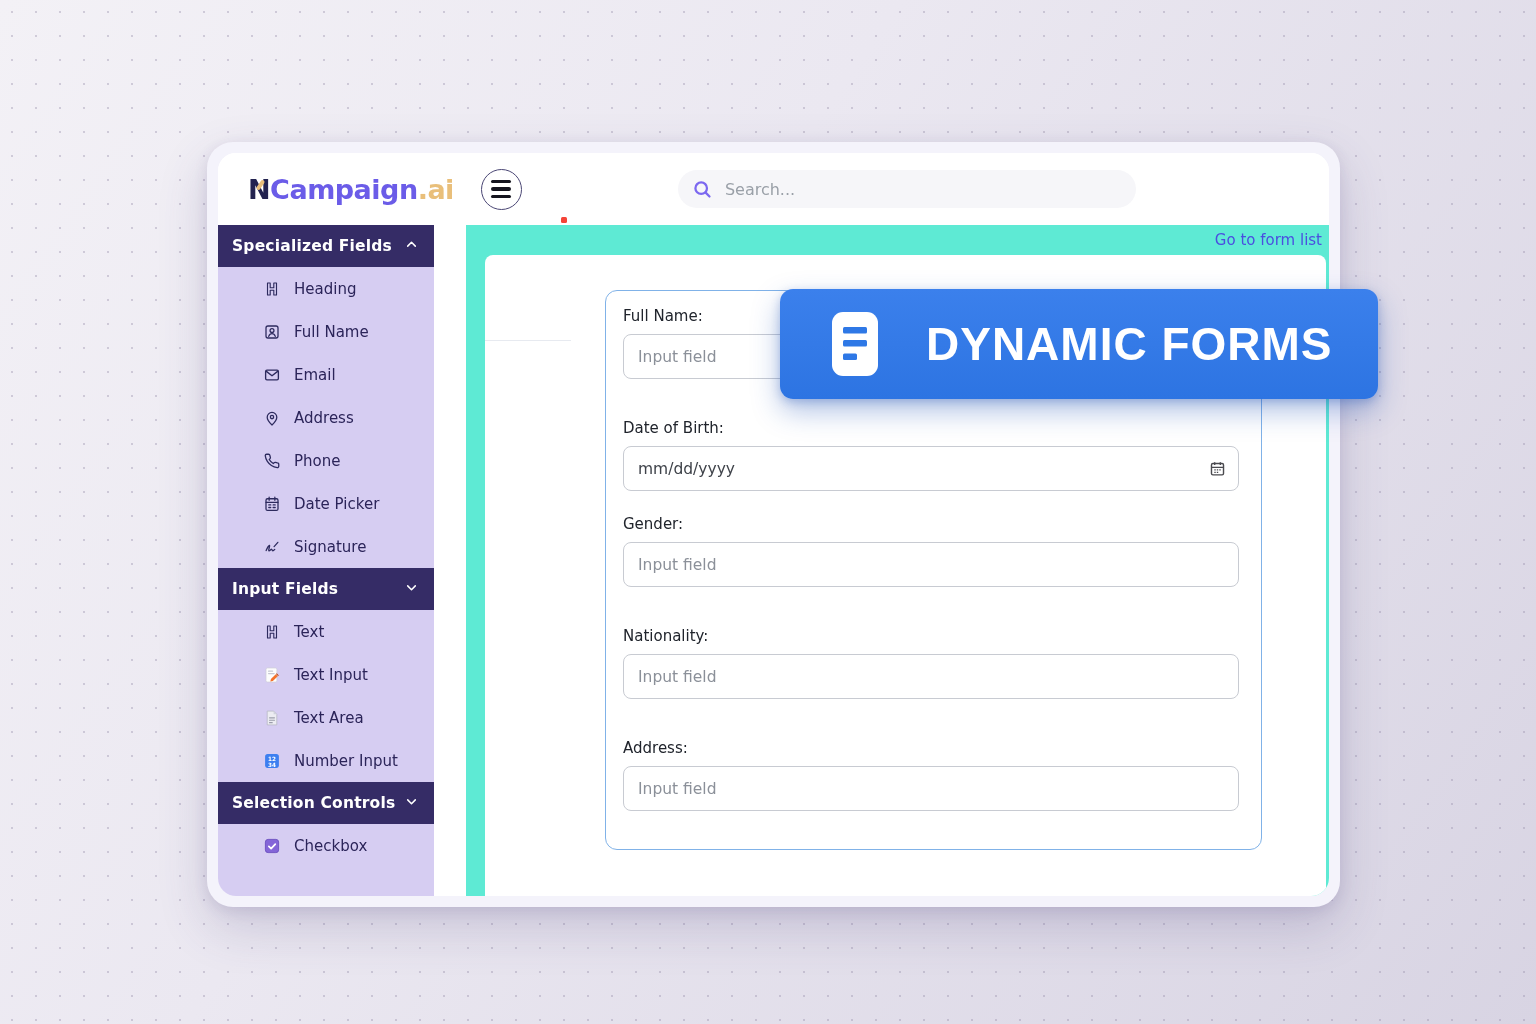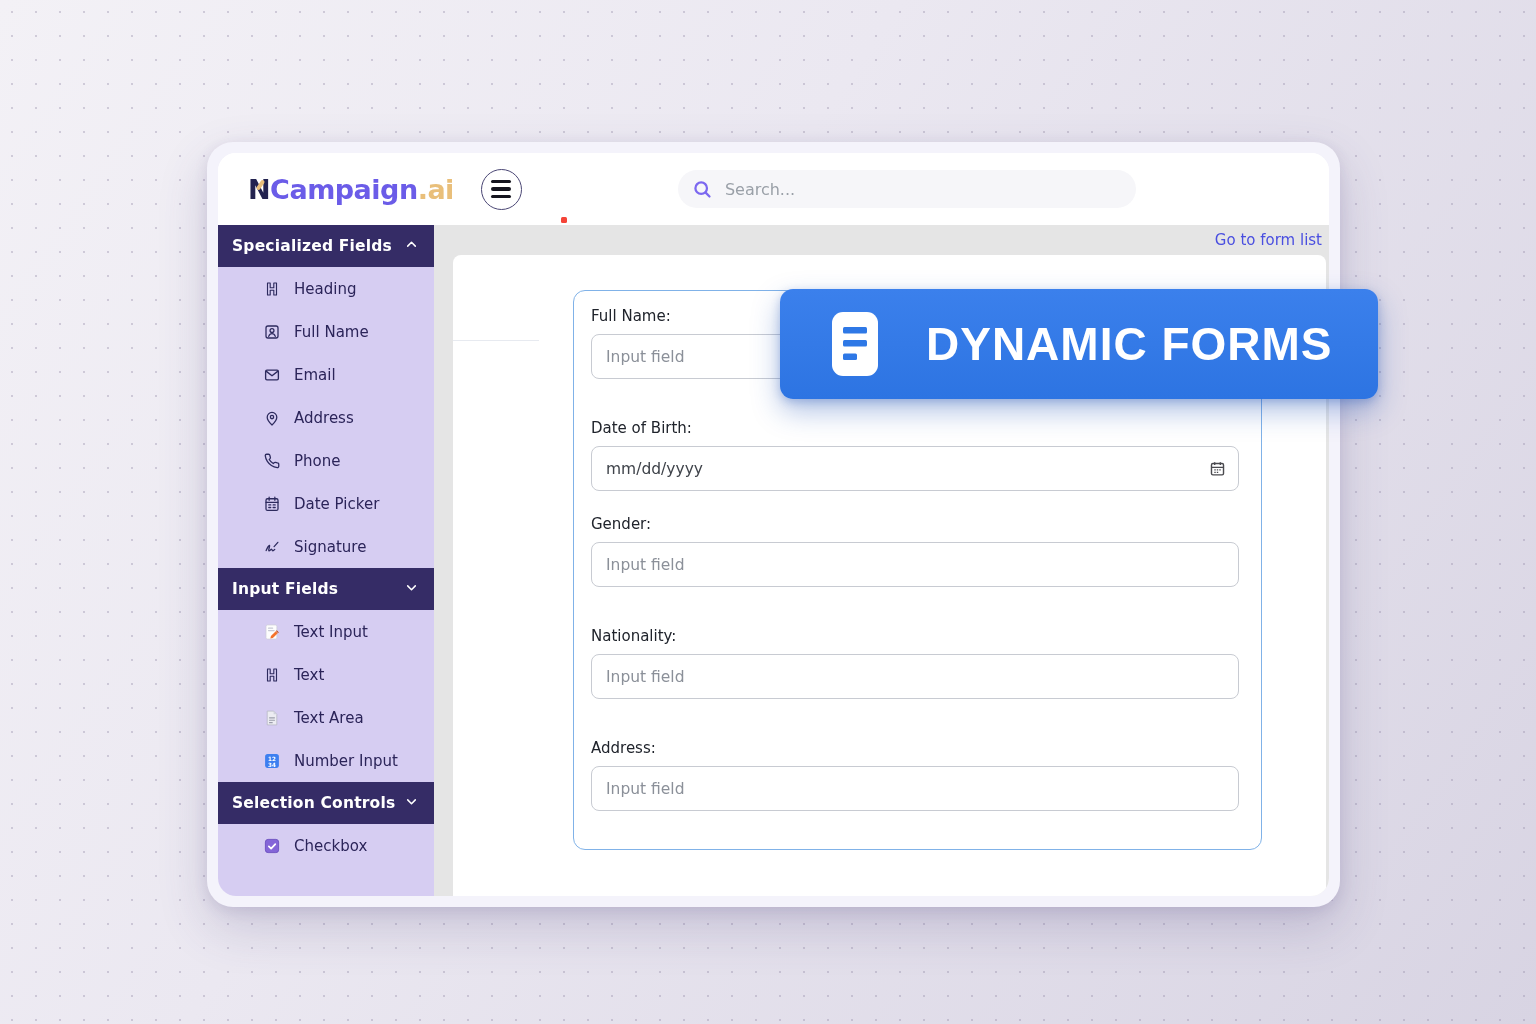--- a/index.html
+++ b/index.html
@@ -32,31 +32,31 @@
   .logo .campaign { color:#6b5ce8; }
   .logo .ai { color:#e9bf7a; }
   .hamburger-btn { width:41px; height:41px; border-radius:50%; border:1.6px solid #4a4674; background:#fff; margin-left:27px; display:flex; flex-direction:column; justify-content:center; align-items:center; gap:4px; cursor:pointer; }
   .hamburger-btn span { display:block; width:20px; height:3.2px; background:#15151f; border-radius:2px; }
   .search-pill { margin-left:156px; width:458px; height:38px; background:#f6f6f9; border-radius:19px; display:flex; align-items:center; padding:0 14px; }
   .search-pill svg { flex:0 0 auto; }
   .search-pill input { border:none; outline:none; background:transparent; margin-left:12px; font-size:16px; color:#3c4043; width:100%; font-family:inherit; }
   .search-pill input::placeholder { color:#9aa0a8; }
 
   
-  .app-body { flex:1; display:flex; min-height:0; }
+  .app-body { flex:1; display:flex; min-height:0;gap:32px; }
 
   
   .sidebar { flex:0 0 216px; width:216px; background:#d6cdf2; display:flex; flex-direction:column; overflow:hidden; }
   .sb-header { height:42px; flex:0 0 42px; background:#352c66; color:#fff; display:flex; align-items:center; justify-content:space-between; padding:0 16px 0 14px; font-size:15.5px; font-weight:600; letter-spacing:.2px; cursor:pointer; }
   .sb-item { height:43px; flex:0 0 43px; display:flex; align-items:center; padding-left:20px; gap:13px; font-size:15px; font-weight:500; color:#2b2459; cursor:pointer;margin-left:25px; }
   .sb-item .ic { width:18px; height:18px; display:flex; align-items:center; justify-content:center; }
   .sb-item .ic svg { width:18px; height:18px; }
 
   
-  .main { flex:1; background:#e5e5e5; display:flex; flex-direction:column; min-width:0; padding:0 3px 0 19px; }
+  .main { flex:1; background:#5eead4; display:flex; flex-direction:column; min-width:0; padding:0 3px 0 19px; }
   .link-row { flex:0 0 30px; display:flex; align-items:center; justify-content:flex-end; padding-right:4px; }
   .form-list-link { color:#4a4fe0; font-size:15px; font-weight:500; text-decoration:none; cursor:pointer; }
   .card { background:#fff; border-radius:8px 8px 0 0; flex:1; display:flex; flex-direction:row; min-height:0; }
   .card-head { height:86px; flex:0 0 86px; border-bottom:1px solid #e7eaf0; }
   .card-body { flex:1; padding:35px 64px 0 34px; min-height:0; }
   .form-box { border:1.6px solid #80b2e8; border-radius:12px; padding:16px 22px 30px 17px; height:560px; }
   .field { margin-bottom:40px; }
   .field.compact { margin-bottom:24px; }
   .field label { display:block; font-size:15px; color:#20242c; font-weight:500; margin-bottom:9px; }
   .input-wrap { position:relative;border-radius:7px; }
@@ -170,37 +170,37 @@
             <span>Signature</span>
           </div>
           <div class="sb-header">
             <span>Input Fields</span>
             <span><svg width="13" height="13" viewBox="0 0 24 24" fill="none" stroke="#fff" stroke-width="2.8" stroke-linecap="round" stroke-linejoin="round">
                 <path d="M5 9l7 7 7-7"></path>
               </svg></span>
           </div>
           <div class="sb-item">
             <span class="ic">
+              <svg viewBox="0 0 24 24" fill="none" stroke="#2d2a5e" stroke-width="1.5" stroke-linejoin="round">
+                <path d="M6 4h3.6v6.4h4.8V4H18v16h-3.6v-6.4H9.6V20H6z"></path>
+              </svg>
+            </span>
+            <span>Text</span>
+          </div>
+          <div class="sb-item">
+            <span class="ic">
               <svg viewBox="0 0 24 24">
                 <rect x="4" y="2.6" width="14.5" height="18.8" rx="2" fill="#fdfdfd" stroke="#cfcfda" stroke-width="1"></rect>
                 <rect x="6.6" y="6" width="7" height="1.7" rx=".8" fill="#c6c9d4"></rect>
                 <rect x="6.6" y="9.2" width="9" height="1.7" rx=".8" fill="#c6c9d4"></rect>
                 <path d="M10.6 17.4 17 11l2.6 2.6-6.4 6.4-3.4.8z" fill="#f4722b"></path>
                 <path d="M17.8 10.2l2.8 2.8" stroke="#c2410c" stroke-width="1.4"></path>
               </svg>
             </span>
             <span>Text Input</span>
-          </div>
-          <div class="sb-item">
-            <span class="ic">
-              <svg viewBox="0 0 24 24" fill="none" stroke="#2d2a5e" stroke-width="1.5" stroke-linejoin="round">
-                <path d="M6 4h3.6v6.4h4.8V4H18v16h-3.6v-6.4H9.6V20H6z"></path>
-              </svg>
-            </span>
-            <span>Text</span>
           </div>
           <div class="sb-item">
             <span class="ic">
               <svg viewBox="0 0 24 24">
                 <path d="M5.6 2.8h8.6l4.2 4.2v14.2H5.6z" fill="#ececf2" stroke="#b4b6c2" stroke-width="1"></path>
                 <path d="M14.2 2.8v4.2h4.2z" fill="#cfd1dc"></path>
                 <rect x="8" y="11" width="8" height="1.5" rx=".7" fill="#9b9daa"></rect>
                 <rect x="8" y="14.2" width="8" height="1.5" rx=".7" fill="#9b9daa"></rect>
                 <rect x="8" y="17.4" width="5" height="1.5" rx=".7" fill="#9b9daa"></rect>
               </svg>

